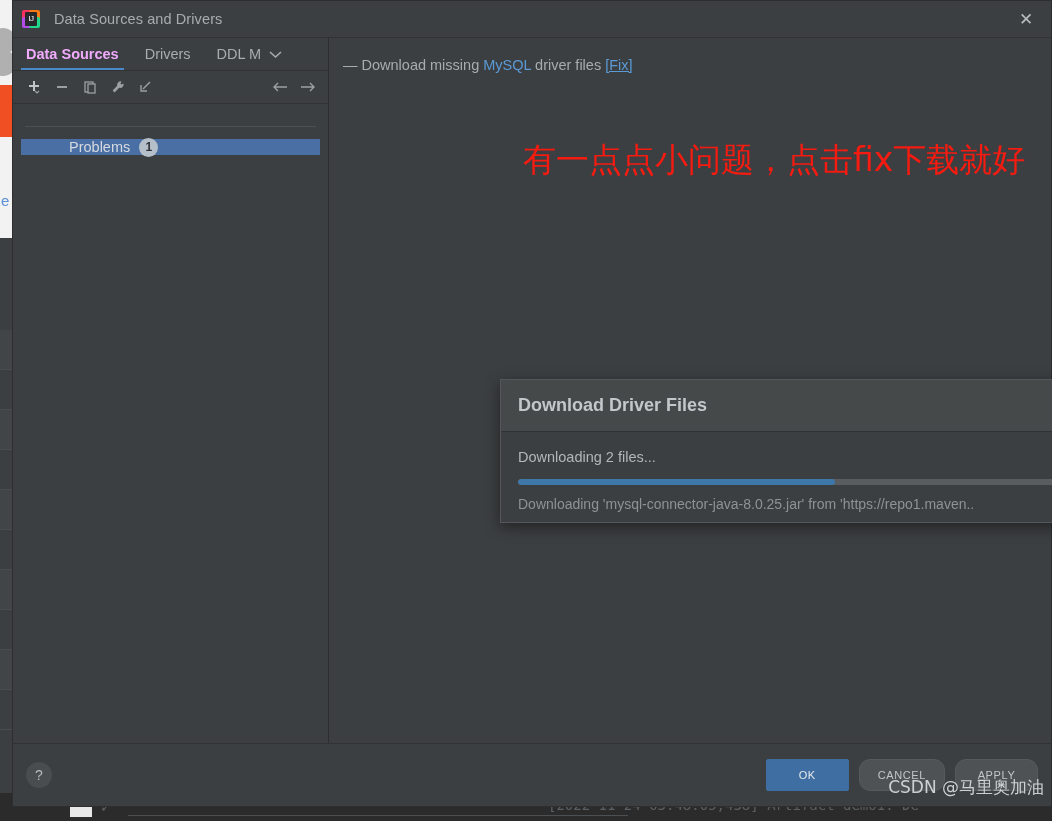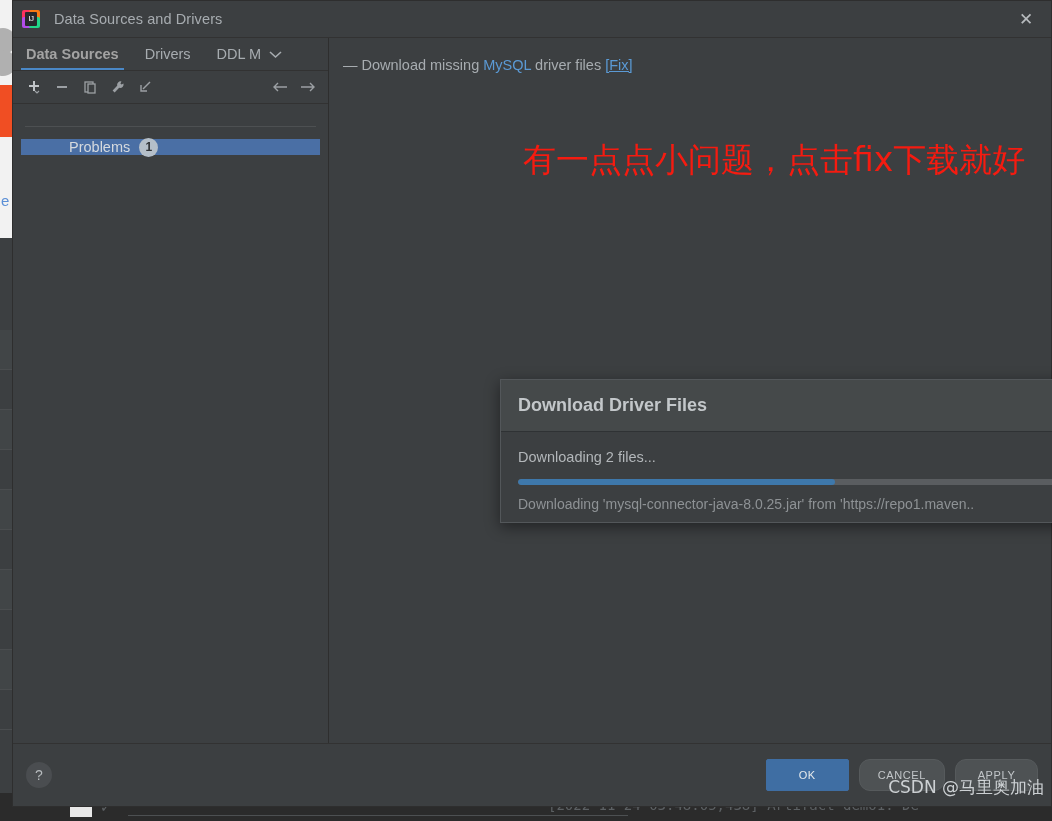--- a/index.html
+++ b/index.html
@@ -111,21 +111,21 @@
   #tabs {
     height: 33px; display: flex; align-items: stretch;
     border-bottom: 1px solid #323232; position: relative;
     flex: 0 0 auto;
   }
   .tab {
     display: flex; align-items: center; padding: 0 13px;
     font-size: 14.5px; color: #a7acb0; cursor: pointer;
     position: relative; white-space: nowrap;
   }
-  .tab.active { color: #a3a3a3; font-weight: bold; }
+  .tab.active { color: #f0abfc; font-weight: bold; }
   .tab.active::after {
     content: ""; position: absolute; left: 8px; right: 8px; bottom: 0;
     height: 2px; background: #4a88c7;
   }
   .tab.truncated { overflow: hidden; max-width: 62px; padding-right: 0; }
   #tab-overflow {
     display: flex; align-items: center; padding: 0 8px;
     color: #a7acb0; font-size: 12px; cursor: pointer;
   }
   #toolbar {

